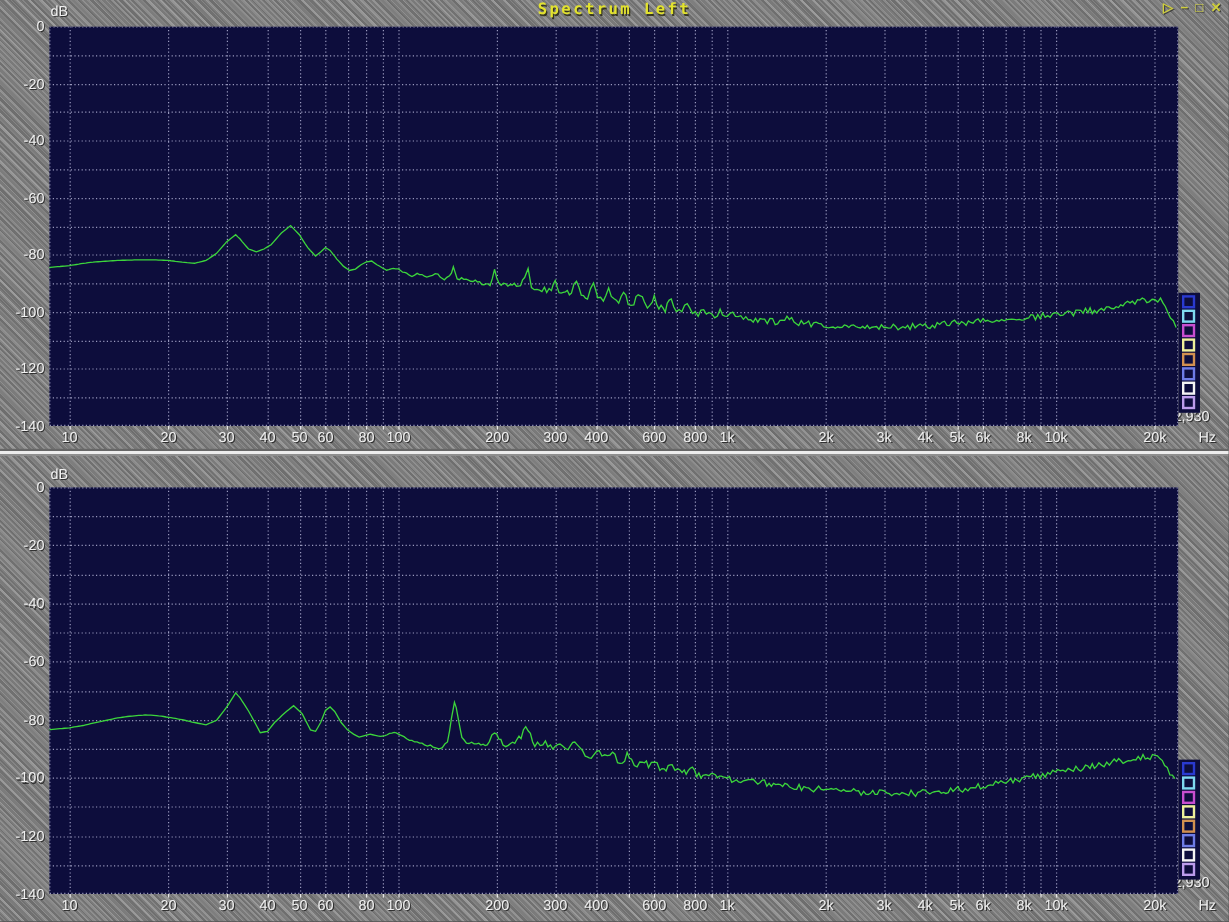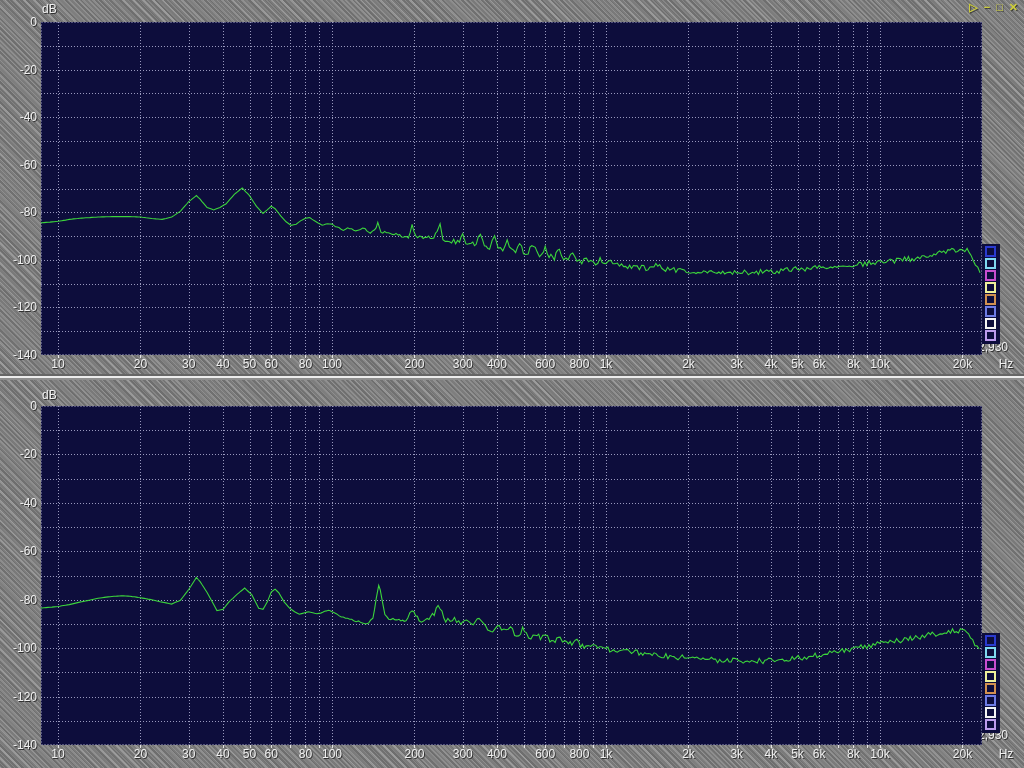--- a/index.html
+++ b/index.html
@@ -40,20 +40,21 @@
 <body>
 
 <div id="screen">
   <div id="winbtns">
     <span>▷</span>
     <span>−</span>
     <span>□</span>
     <span>✕</span>
   </div>
 
+  <div class="title" id="title-0">Spectrum Left</div>
 
   <div class="unit" id="db-0">dB</div>
   <div class="unit" id="db-1">dB</div>
   <div class="unit" id="hz-0">Hz</div>
   <div class="unit" id="hz-1">Hz</div>
 
   <div class="counter" id="ctr-0">2,930</div>
   <div class="counter" id="ctr-1">2,930</div>
 
   <div id="tooltip">X=47,722  Y=-10,090</div>

